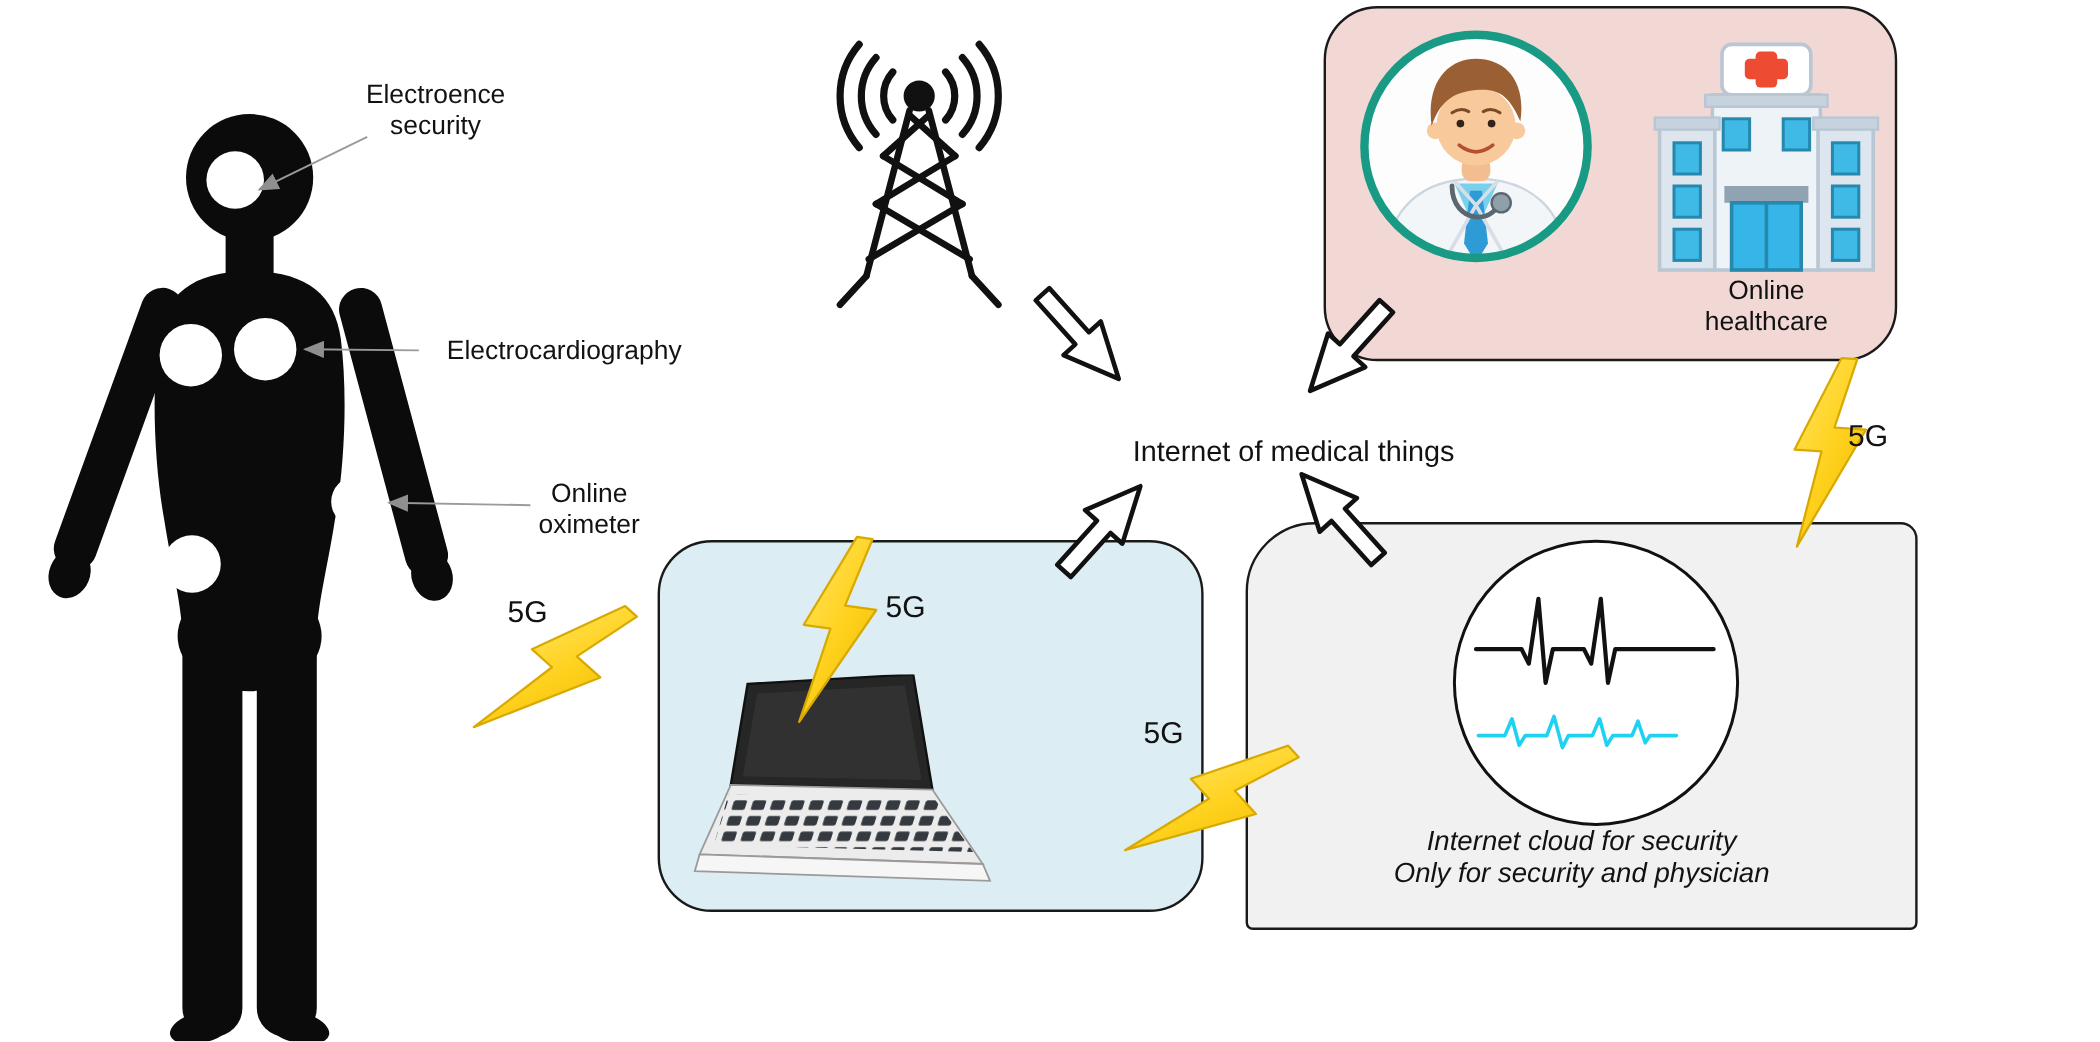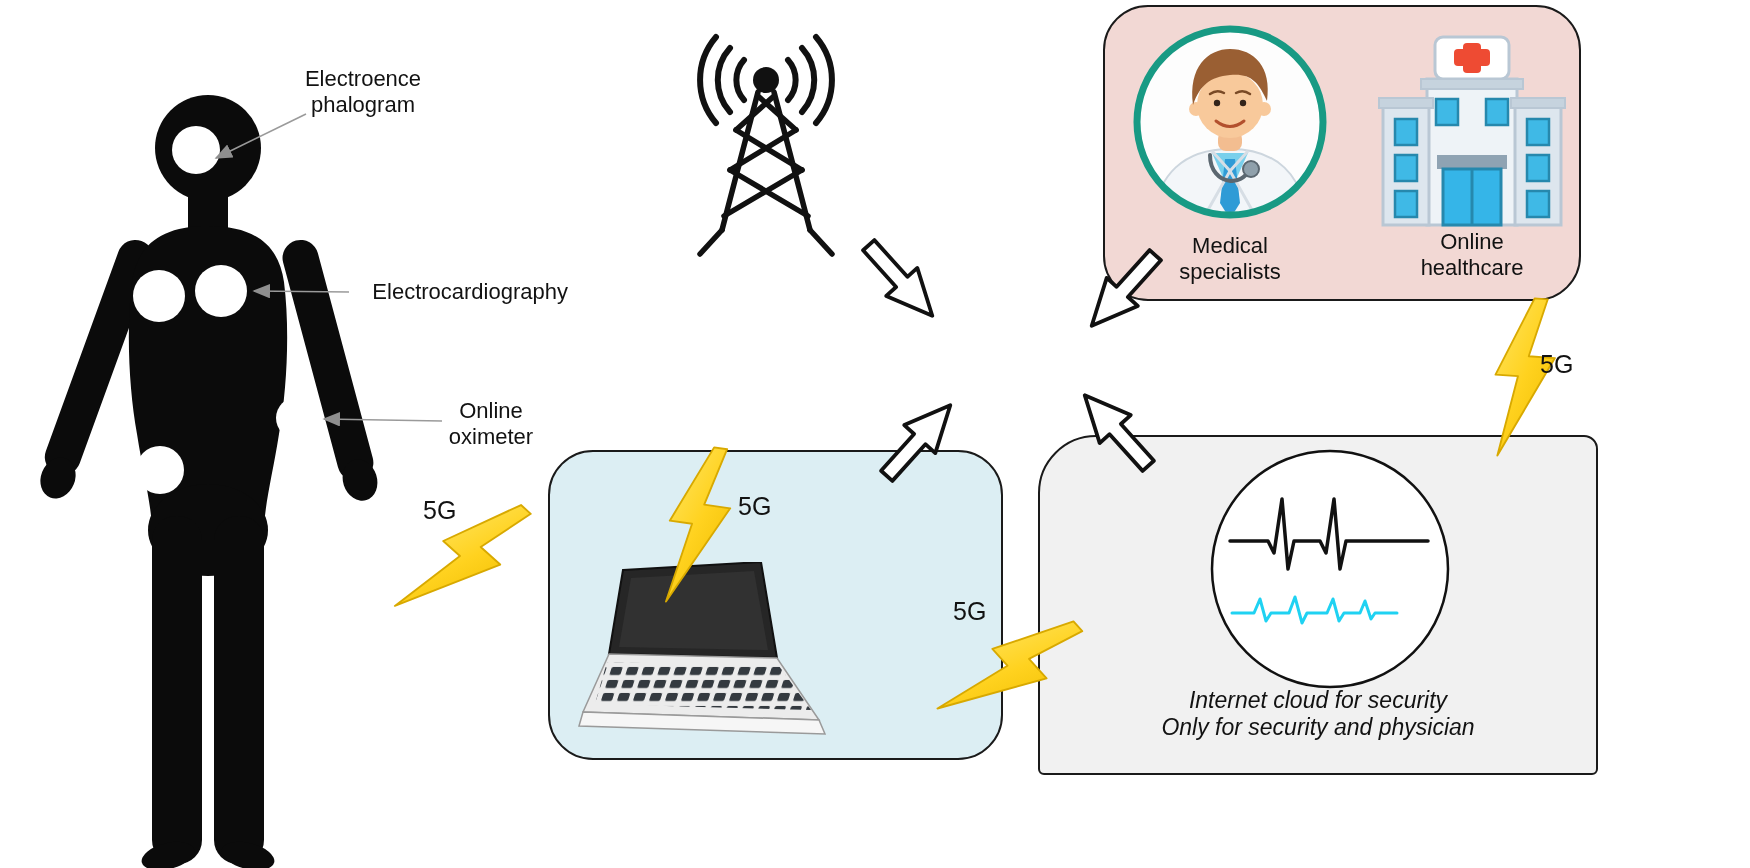--- a/index.html
+++ b/index.html
@@ -67,21 +67,21 @@
       <circle cx="158" cy="72" r="24"></circle>
       <circle cx="121" cy="218" r="26"></circle>
       <circle cx="183" cy="213" r="26"></circle>
       <circle cx="259" cy="340" r="21"></circle>
       <circle cx="122" cy="392" r="24"></circle>
     </g>
   </svg>
 
   <div class="abs label" style="left:225px;top:66px;width:200px">
     <span>Electroence</span>
-    <span>phalogram</span>
+    <span>security</span>
   </div>
   <div class="abs label" style="left:310px;top:279px;width:220px;text-align:right">Electrocardiography</div>
   <div class="abs label" style="left:398px;top:398px;width:110px">
     <span>Online</span>
     <span>oximeter</span>
   </div>
 
   <svg class="abs" style="left:0;top:0;pointer-events:none" width="1750" height="868" viewBox="0 0 1750 868">
     <g stroke="#9a9a9a" stroke-width="1.6" fill="none">
       <line x1="268" y1="114" x2="178" y2="158" marker-end="url(#labelArrow)"></line>
@@ -130,24 +130,20 @@
         <path d="M63 84 C58 46 78 28 100 28 C124 28 142 46 137 80 C128 60 120 52 100 54 C80 56 70 64 63 84 Z" fill="#9a5f33"></path>
         <circle cx="87" cy="82" r="3.2" fill="#33241a"></circle>
         <circle cx="113" cy="82" r="3.2" fill="#33241a"></circle>
         <path d="M80 73 q7 -5 14 -1 M106 72 q7 -4 14 1" stroke="#7a4a26" stroke-width="2.5" fill="none" stroke-linecap="round"></path>
         <path d="M86 100 q14 11 28 0" stroke="#b3502e" stroke-width="3" fill="none" stroke-linecap="round"></path>
         <path d="M80 134 C80 166 118 168 121 142" fill="none" stroke="#5b6770" stroke-width="4" stroke-linecap="round"></path>
         <circle cx="121" cy="148" r="8" fill="#8fa0ab" stroke="#5b6770" stroke-width="2"></circle>
       </g>
       <circle cx="100" cy="101" r="93" fill="none" stroke="var(--teal-ring,#189a84)" stroke-width="7"></circle>
     </svg>
-    <div class="abs label" style="left:30px;top:226px;width:190px">
-      <span>Medical</span>
-      <span>specialists</span>
-    </div>
 
     <svg class="abs" style="left:272px;top:28px" width="190" height="192" viewBox="0 0 190 192">
       <rect x="50" y="44" width="90" height="146" fill="#eef3f7" stroke="#b9c7d4" stroke-width="3"></rect>
       <rect x="58" y="2" width="74" height="42" rx="8" fill="#fff" stroke="#b9c7d4" stroke-width="3"></rect>
       <rect x="86" y="8" width="18" height="30" rx="4" fill="#ee4b33"></rect>
       <rect x="77" y="14" width="36" height="17" rx="4" fill="#ee4b33"></rect>
       <rect x="44" y="44" width="102" height="10" fill="#c6d3de" stroke="#b9c7d4" stroke-width="2"></rect>
       <rect x="6" y="72" width="46" height="118" fill="#dde6ee" stroke="#b9c7d4" stroke-width="3"></rect>
       <rect x="2" y="63" width="54" height="10" fill="#c6d3de" stroke="#b9c7d4" stroke-width="2"></rect>
       <rect x="138" y="72" width="46" height="118" fill="#dde6ee" stroke="#b9c7d4" stroke-width="3"></rect>
@@ -165,20 +161,21 @@
       <rect x="60" y="120" width="70" height="14" fill="#8fa3b3"></rect>
       <rect x="66" y="134" width="58" height="56" fill="#35b5e8" stroke="#2688ad" stroke-width="3"></rect>
       <line x1="95" y1="134" x2="95" y2="190" stroke="#2688ad" stroke-width="3"></line>
     </svg>
     <div class="abs label" style="left:287px;top:222px;width:160px">
       <span>Online</span>
       <span>healthcare</span>
     </div>
   </div>
 
+  <div class="abs big-label" style="left:870px;top:363px;width:340px">Internet of medical things</div>
 
   <div id="blue-box" class="panel">
     <svg class="abs" style="left:15px;top:110px" width="290" height="195" viewBox="0 0 290 195">
       <polygon points="58,8 196,0 212,96 44,92" fill="#262626" stroke="#111" stroke-width="2"></polygon>
       <polygon points="66,16 189,9 203,88 54,85" fill="#313131"></polygon>
       <polygon points="44,92 212,96 254,158 18,150" fill="#ececec" stroke="#9a9a9a" stroke-width="1.5"></polygon>
       <polygon points="42,100 214,104 246,148 30,142" fill="url(#keysPat)"></polygon>
       <polygon points="18,150 254,158 260,172 14,164" fill="#f6f6f6" stroke="#9a9a9a" stroke-width="1.5"></polygon>
     </svg>
   </div>

